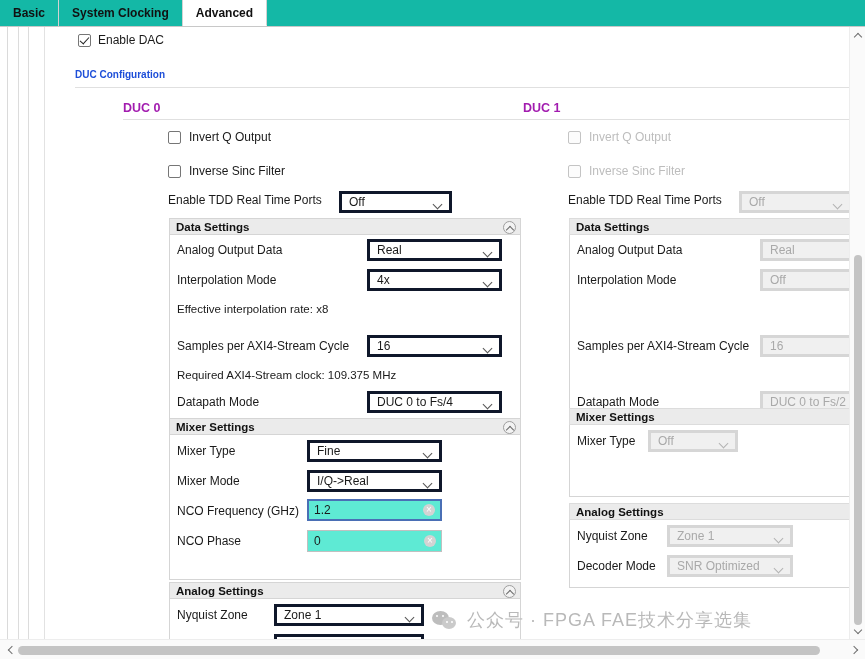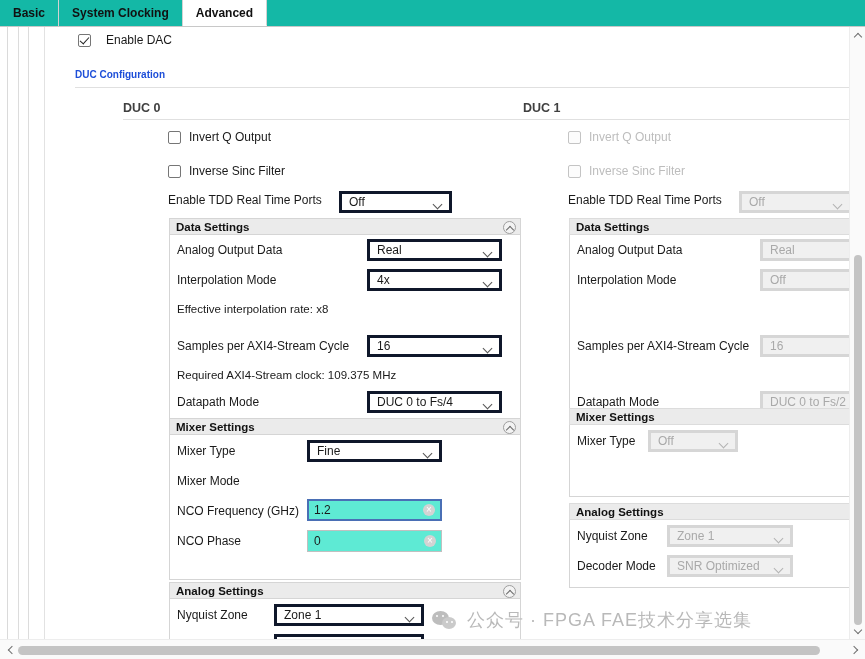--- a/index.html
+++ b/index.html
@@ -51,21 +51,21 @@
 
   
   .content {
     position: absolute; left: 45px; top: 0; right: 16px; bottom: 20px;
     overflow: hidden;
     background: #ffffff;
   }
 
   .enable-row {
     position: absolute; left: 33px; top: 6px;
-    display: flex; align-items: center; gap: 15px;
+    display: flex; align-items: center; gap: 7px;
   }
 
   .chk {
     width: 13px; height: 13px;
     border: 1px solid #767676;
     background: #fff;
     border-radius: 2px;
     position: relative;
     flex: none;
     display: inline-block;
@@ -86,21 +86,21 @@
     font-weight: bold; font-size: 10px; color: #1d4ed8;
   }
   .hrule { position: absolute; height: 1px; background: #e0e0e0; }
 
   
   .col { position: absolute; top: 0; }
   .col-left  { left: 78px;  width: 420px; }
   .col-right { left: 478px; width: 370px; }
 
   .duc-head {
-    font-weight: bold; font-size: 12.5px; color: #404040;
+    font-weight: bold; font-size: 12.5px; color: #a21caf;
     position: absolute;
   }
 
   .row {
     position: absolute;
     display: flex; align-items: center;
   }
   .row-label { font-size: 12px; color: #1a1a1a; white-space: nowrap; }
 
   
@@ -335,20 +335,21 @@
       <div class="group" style="left:46px; top:391px; width:352px;">
         <div class="group-hdr">
           <span>Mixer Settings</span>
           <span class="collapse-ico"></span>
         </div>
         <div class="group-body" style="height:145px;">
           <span class="row-label" style="position:absolute; left:7px; top:9px;">Mixer Type</span>
           <div class="sel" style="position:absolute; left:137px; top:5px; width:135px;">Fine</div>
 
           <span class="row-label" style="position:absolute; left:7px; top:39px;">Mixer Mode</span>
+          <div class="sel" style="position:absolute; left:137px; top:35px; width:135px;">I/Q-&gt;Real</div>
 
           <span class="row-label" style="position:absolute; left:7px; top:69px;">NCO Frequency (GHz)</span>
           <div class="txt focused" style="position:absolute; left:137px; top:64px; width:135px;">
             <span>1.2</span>
             <span class="clear-ico"></span>
           </div>
 
           <span class="row-label" style="position:absolute; left:7px; top:99px;">NCO Phase</span>
           <div class="txt" style="position:absolute; left:137px; top:95px; width:135px;">
             <span>0</span>

